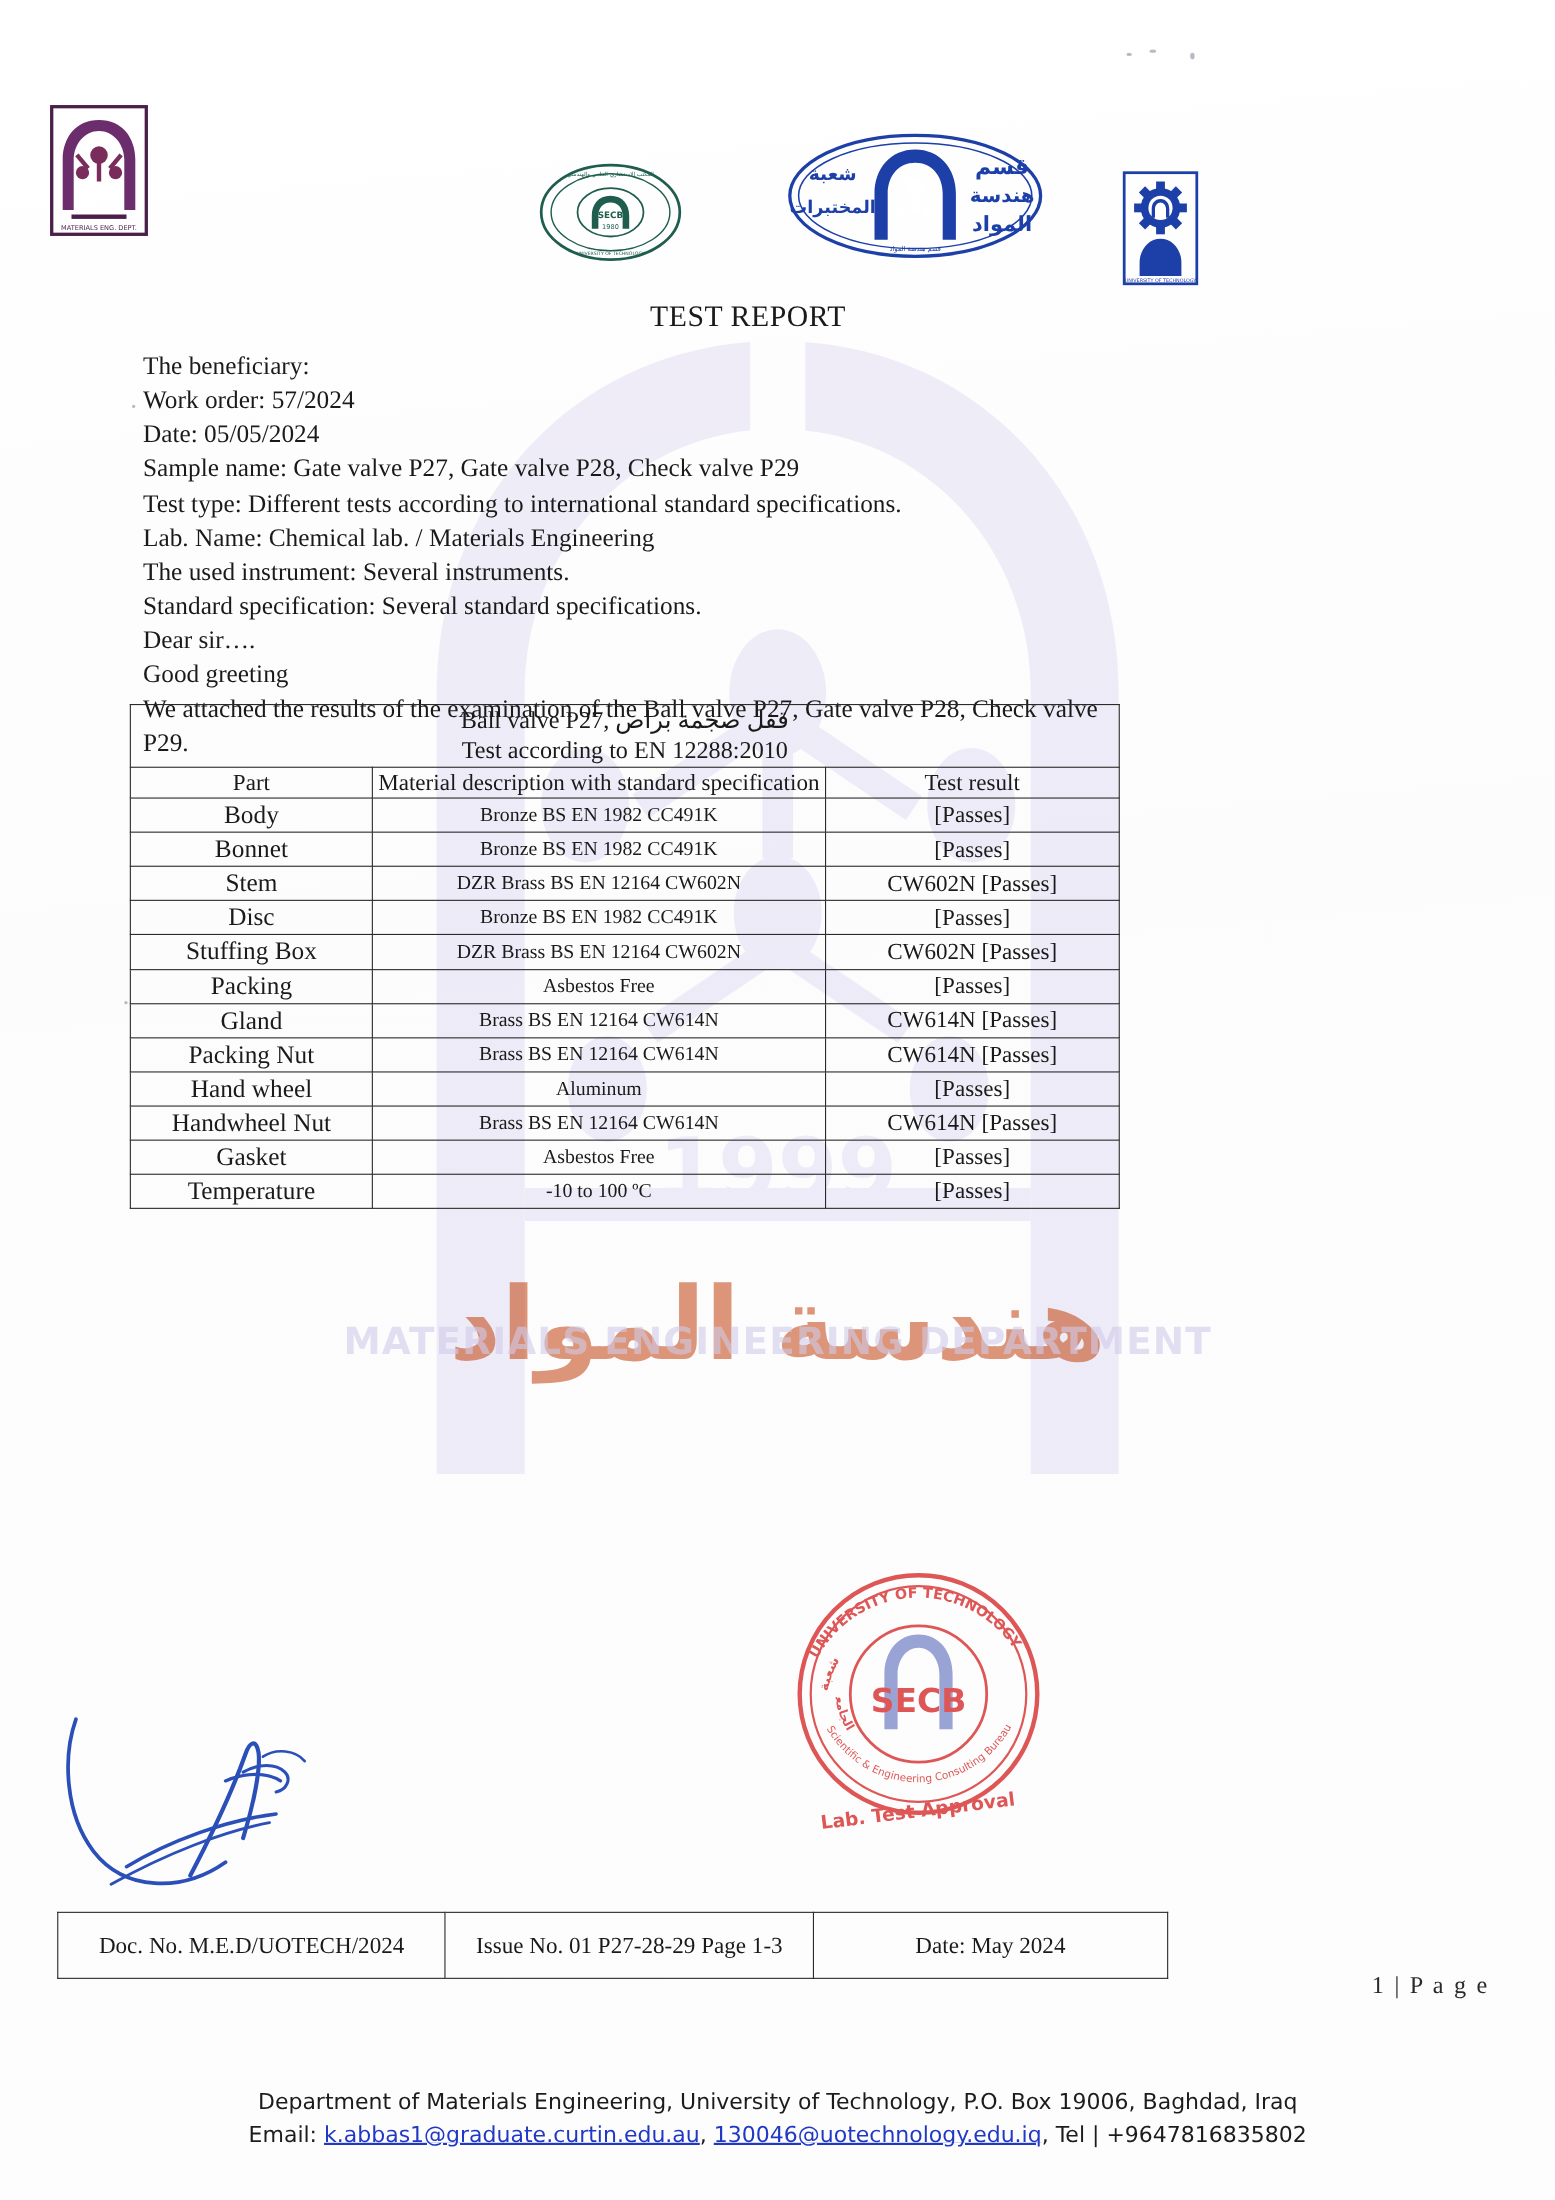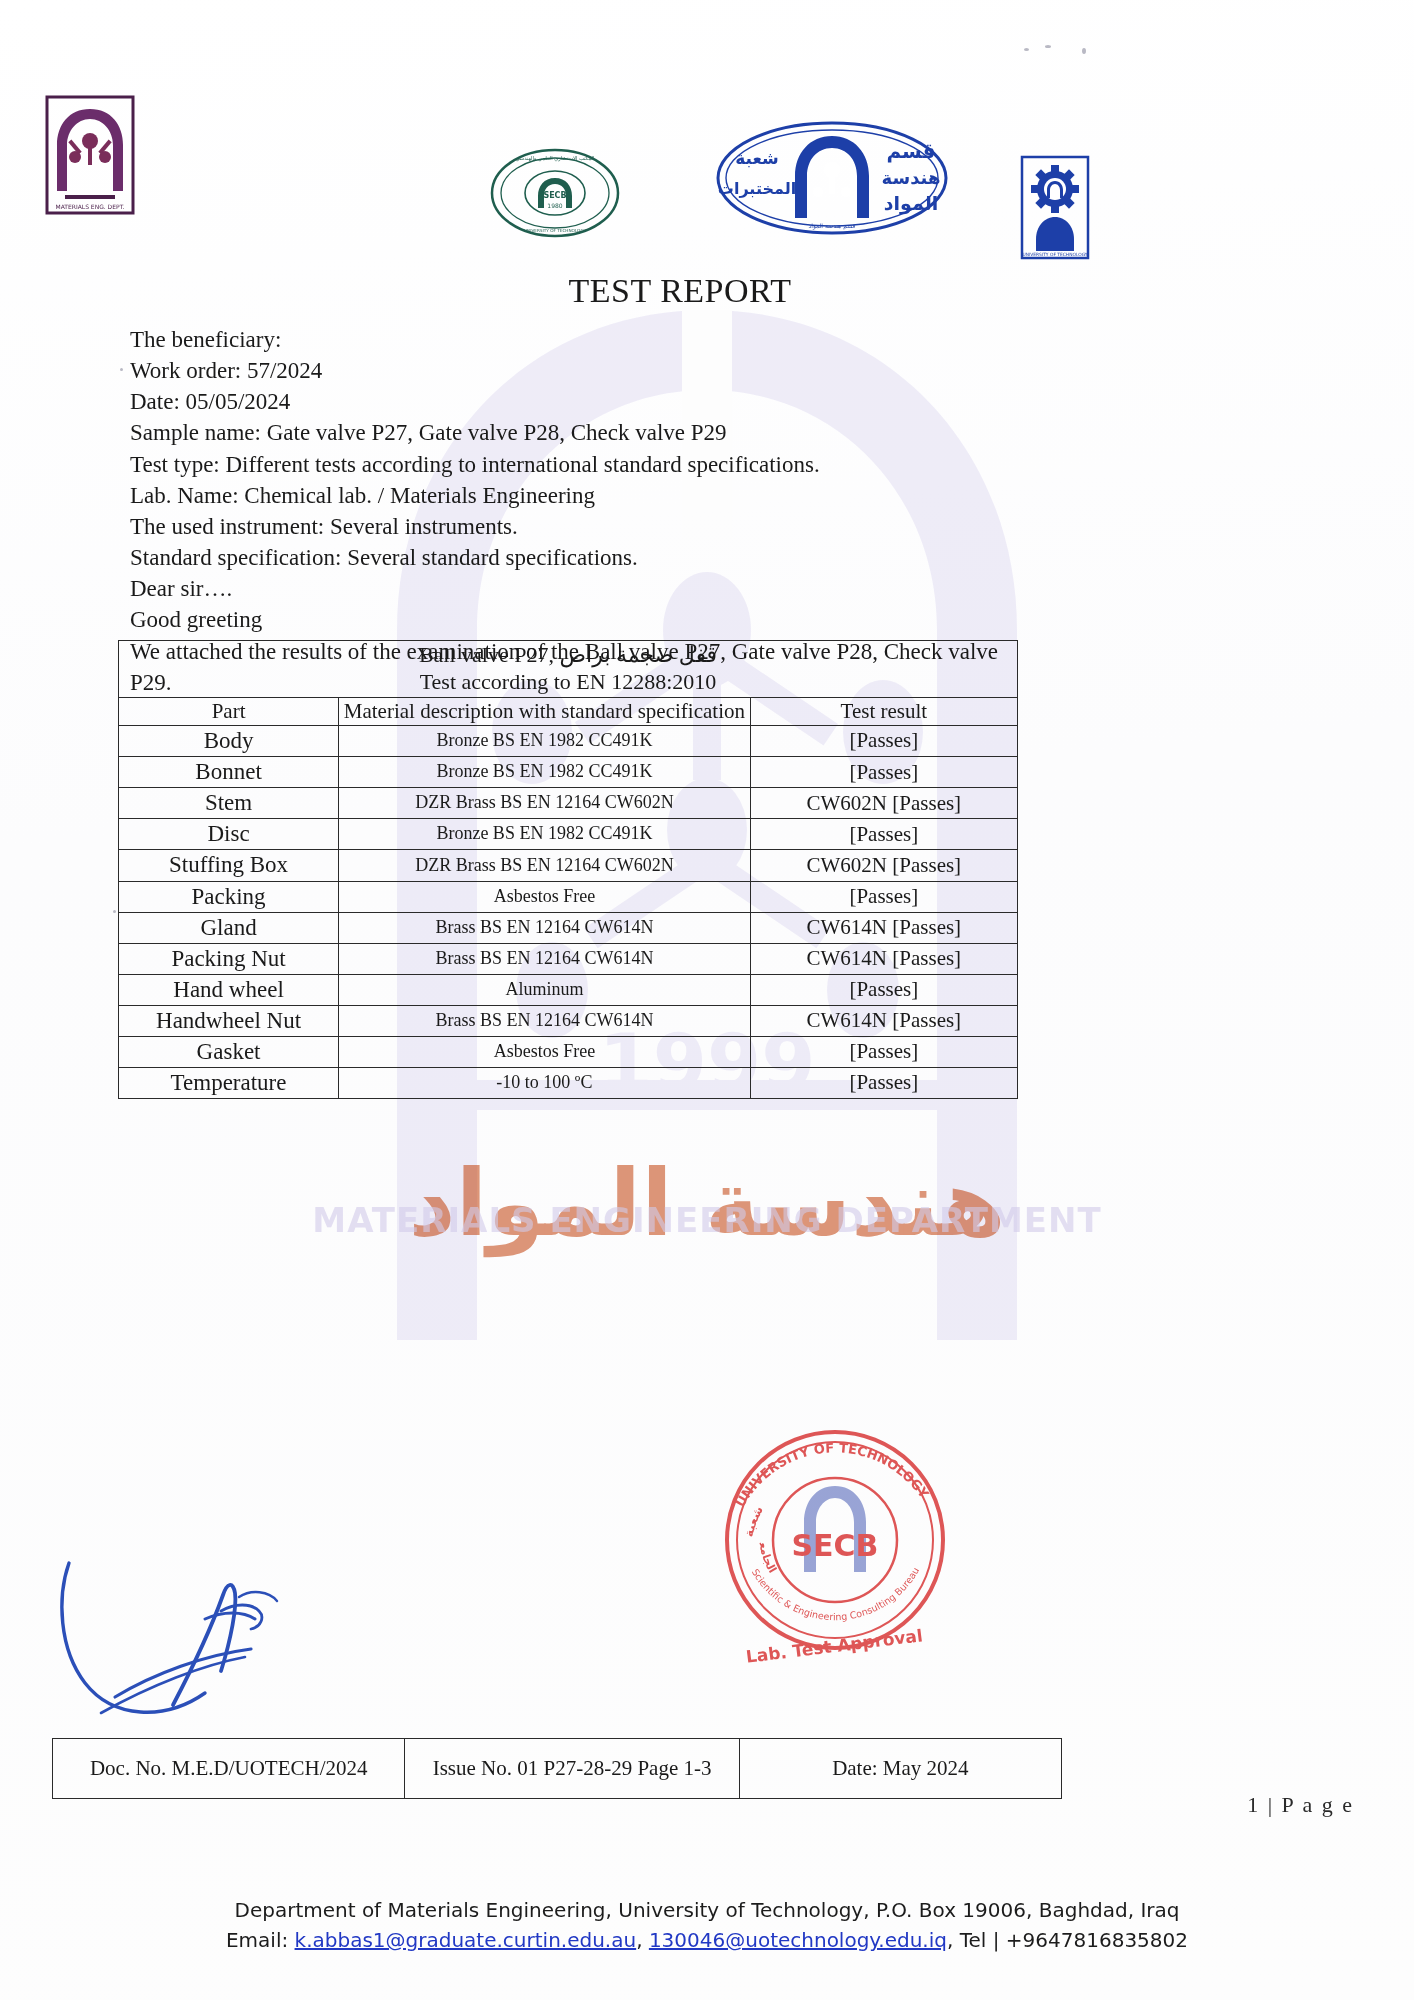--- a/index.html
+++ b/index.html
@@ -70,21 +70,21 @@
 
   
   .doc-body {
     position:absolute;
     left: 130px; top: 272px;
     width: 900px;
     z-index: 4;
   }
   .report-title {
     text-align: center;
-    font-size: 34px;
+    font-size: 27px;
     letter-spacing: .5px;
     margin: 0 0 14px 0;
     margin-left: 200px;
   }
   .body-line {
     font-size: 23px;
     line-height: 1.355;
     white-space: pre-wrap;
   }
 

